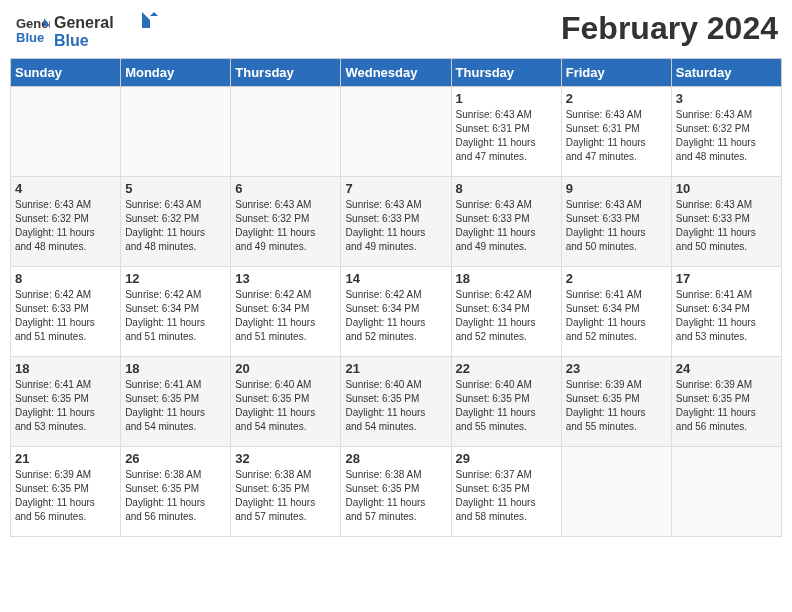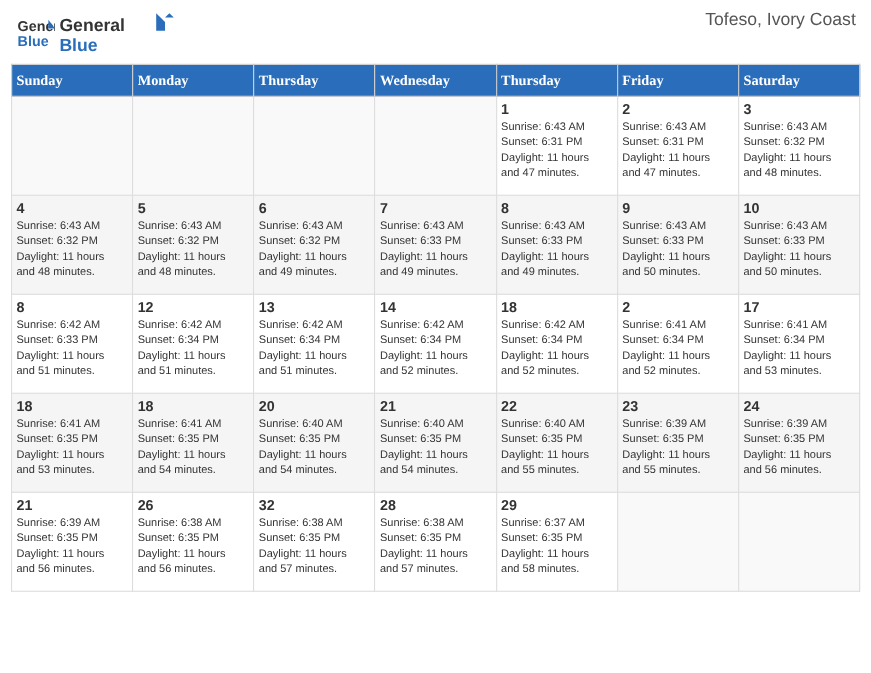--- a/index.html
+++ b/index.html
@@ -44,21 +44,20 @@
       color: #555;
     }
     table {
       width: 100%;
       border-collapse: collapse;
       table-layout: fixed;
     }
     thead tr {
       background-color: #2a6ebb;
       color: #fff;
-      font-family: Liberation Serif, serif;
     }
     thead th {
       padding: 6px 4px;
       font-size: 13px;
       font-weight: bold;
       border: 1px solid #ccc;
       text-align: left;
     }
     tbody tr {
       background: #fff;
@@ -103,21 +102,21 @@
     <div class="logo-text">
     <svg width="110" height="40" viewBox="0 0 110 40">
       <text x="0" y="18" font-family="Arial" font-size="16" font-weight="bold" fill="#333">General</text>
       <text x="0" y="36" font-family="Arial" font-size="16" font-weight="bold" fill="#2a6ebb">Blue</text>
       <polygon points="88,2 96,10 96,18 88,18" fill="#2a6ebb"></polygon>
       <polygon points="96,6 104,6 100,2" fill="#2a6ebb"></polygon>
     </svg>
   </div>
   </div>
   <div class="title-block">
-    <div class="subtitle">Tofeso, Ivory Coast</div>
+    <div class="main-title">February 2024</div>
   </div>
 </div>
 
 <table>
   <thead>
     <tr>
     <th>Sunday</th>
         <th>Monday</th>
         <th>Thursday</th>
         <th>Wednesday</th>

